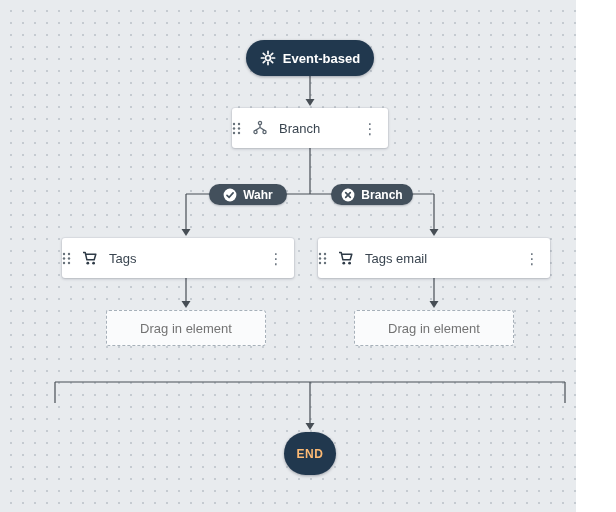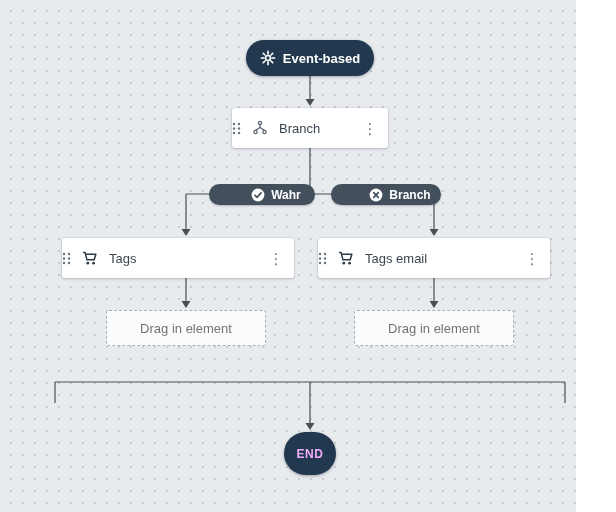--- a/index.html
+++ b/index.html
@@ -19,42 +19,42 @@
   .wires polygon{fill:#474e55;}
 
   .node{position:absolute;z-index:2;box-sizing:border-box;display:flex;align-items:center;}
 
   .pill-dark{
     background:#21384e;color:#fff;border-radius:20px;justify-content:center;
     gap:7px;font-size:13px;font-weight:700;
     box-shadow:0 1px 3px rgba(16,24,40,.35);
   }
   .end-node{
-    background:#21384e;color:#f0abfc;border-radius:22px;justify-content:center;
+    background:#21384e;color:#fdba74;border-radius:22px;justify-content:center;
     font-size:12px;font-weight:700;letter-spacing:.5px;
     box-shadow:0 1px 3px rgba(16,24,40,.35);
   }
   .card{
     background:#ffffff;border-radius:3px;height:40px;padding:0 10px 0 0;
     box-shadow:0 1px 3px rgba(16,24,40,.22), 0 0 0 1px rgba(16,24,40,.04);
     gap:11px;
   }
   .card .nlabel{font-size:13px;color:#3a4550;}
   .handle{display:flex;align-items:center;cursor:grab;}
   .nicon{display:flex;align-items:center;}
   .menu{
     margin-left:auto;width:16px;text-align:center;cursor:pointer;
     color:#6c7681;font-size:15px;line-height:15px;user-select:none;
   }
   .menu::after{content:"\22EE";}
 
   .badge{
     position:absolute;z-index:3;height:21px;border-radius:11px;background:#43505c;
     color:#fff;font-size:12px;font-weight:600;display:flex;align-items:center;
-    justify-content:center;gap:6px;box-shadow:0 1px 2px rgba(16,24,40,.25);padding-left:28px;
+    justify-content:center;gap:6px;box-shadow:0 1px 2px rgba(16,24,40,.25);
   }
 
   .placeholder{
     position:absolute;z-index:2;height:36px;box-sizing:border-box;border-radius:3px;
     border:1px dashed #a6b0b9;background:#fafbfc;
     display:flex;align-items:center;justify-content:center;
     font-size:13px;color:#737373;
   }
 </style>
 </head>

